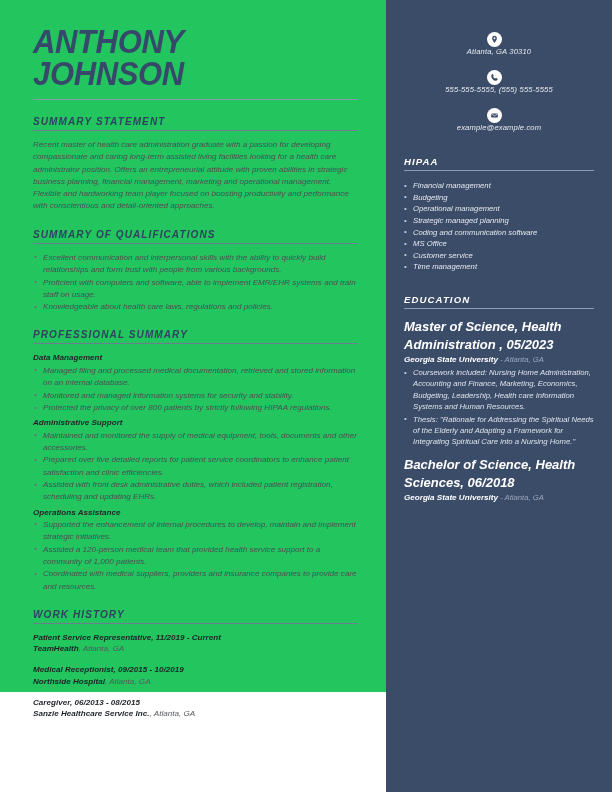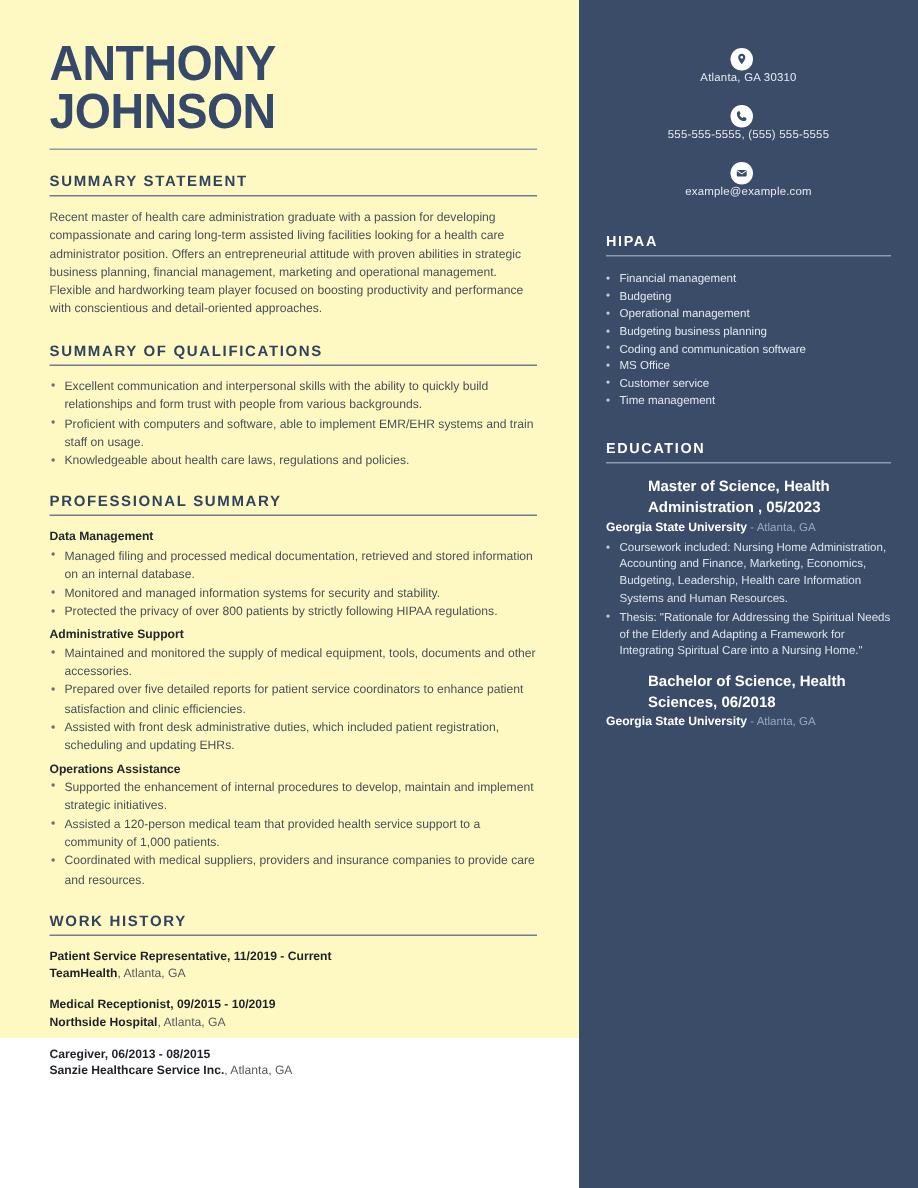--- a/index.html
+++ b/index.html
@@ -11,22 +11,23 @@
     width: 612px;
     height: 792px;
     font-family: "Liberation Sans", sans-serif;
     overflow: hidden;
     position: relative;
   }
   .page {
     position: relative;
     width: 612px;
     height: 692px;
-    background: #fef9c3;
+    background: #22c55e;
     box-sizing: border-box;
+    font-style: italic;
   }
 
   
   .sidebar {
     position: absolute;
     top: 0;
     left: 386px;
     width: 226px;
     height: 792px;
     background: #3b4c69;
@@ -89,24 +90,23 @@
     content: "\2022";
     position: absolute;
     left: 0;
     top: -0.5px;
     color: #c6cddb;
   }
 
   .edu-entry { margin-bottom: 9px; }
   .edu-degree {
     color: #ffffff;
-    font-size: 10px;
+    font-size: 13px;
     font-weight: bold;
     line-height: 1.36;
-    margin-left: 28px;
   }
   .edu-school {
     color: #ffffff;
     font-size: 8.1px;
     font-weight: bold;
     line-height: 1.36;
   }
   .edu-loc {
     color: #9ba7bd;
     font-size: 7.7px;
@@ -336,21 +336,21 @@
       </div>
 
     </div>
 
     <div class="side-block">
       <div class="side-section-title">HIPAA</div>
       <ul class="side-bullets">
         <li>Financial management</li>
         <li>Budgeting</li>
         <li>Operational management</li>
-        <li>Budgeting business planning</li>
+        <li>Strategic managed planning</li>
         <li>Coding and communication software</li>
         <li>MS Office</li>
         <li>Customer service</li>
         <li>Time management</li>
       </ul>
     </div>
 
     <div class="side-block">
       <div class="side-section-title">EDUCATION</div>
 

